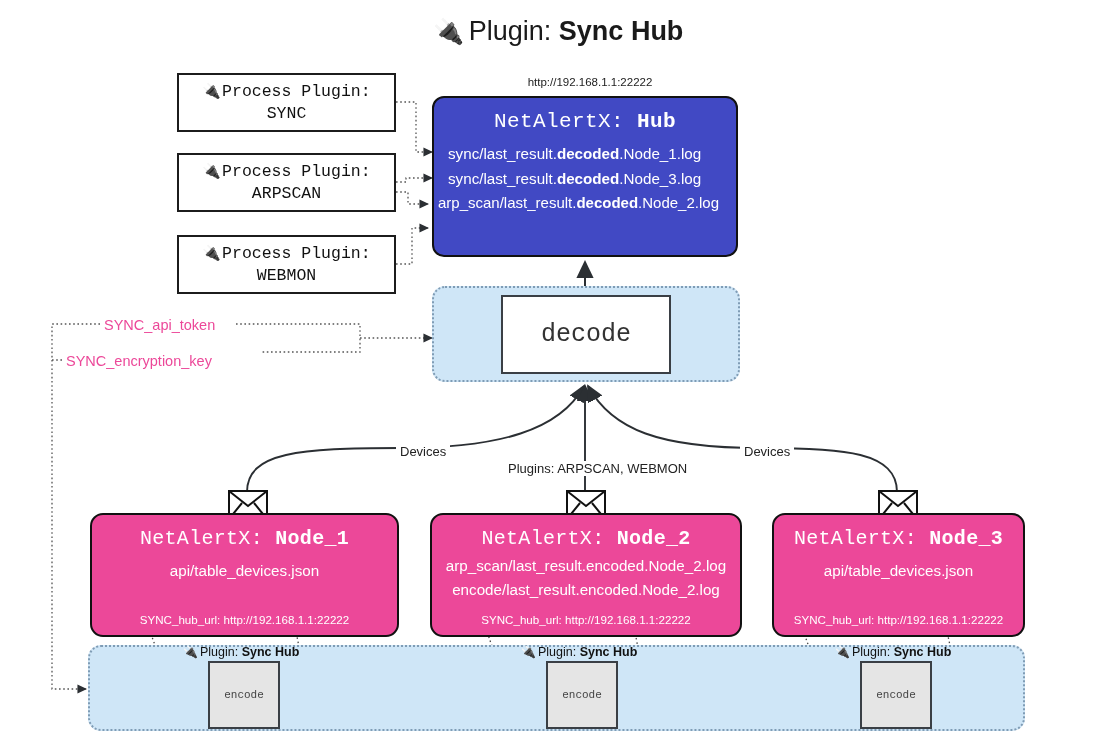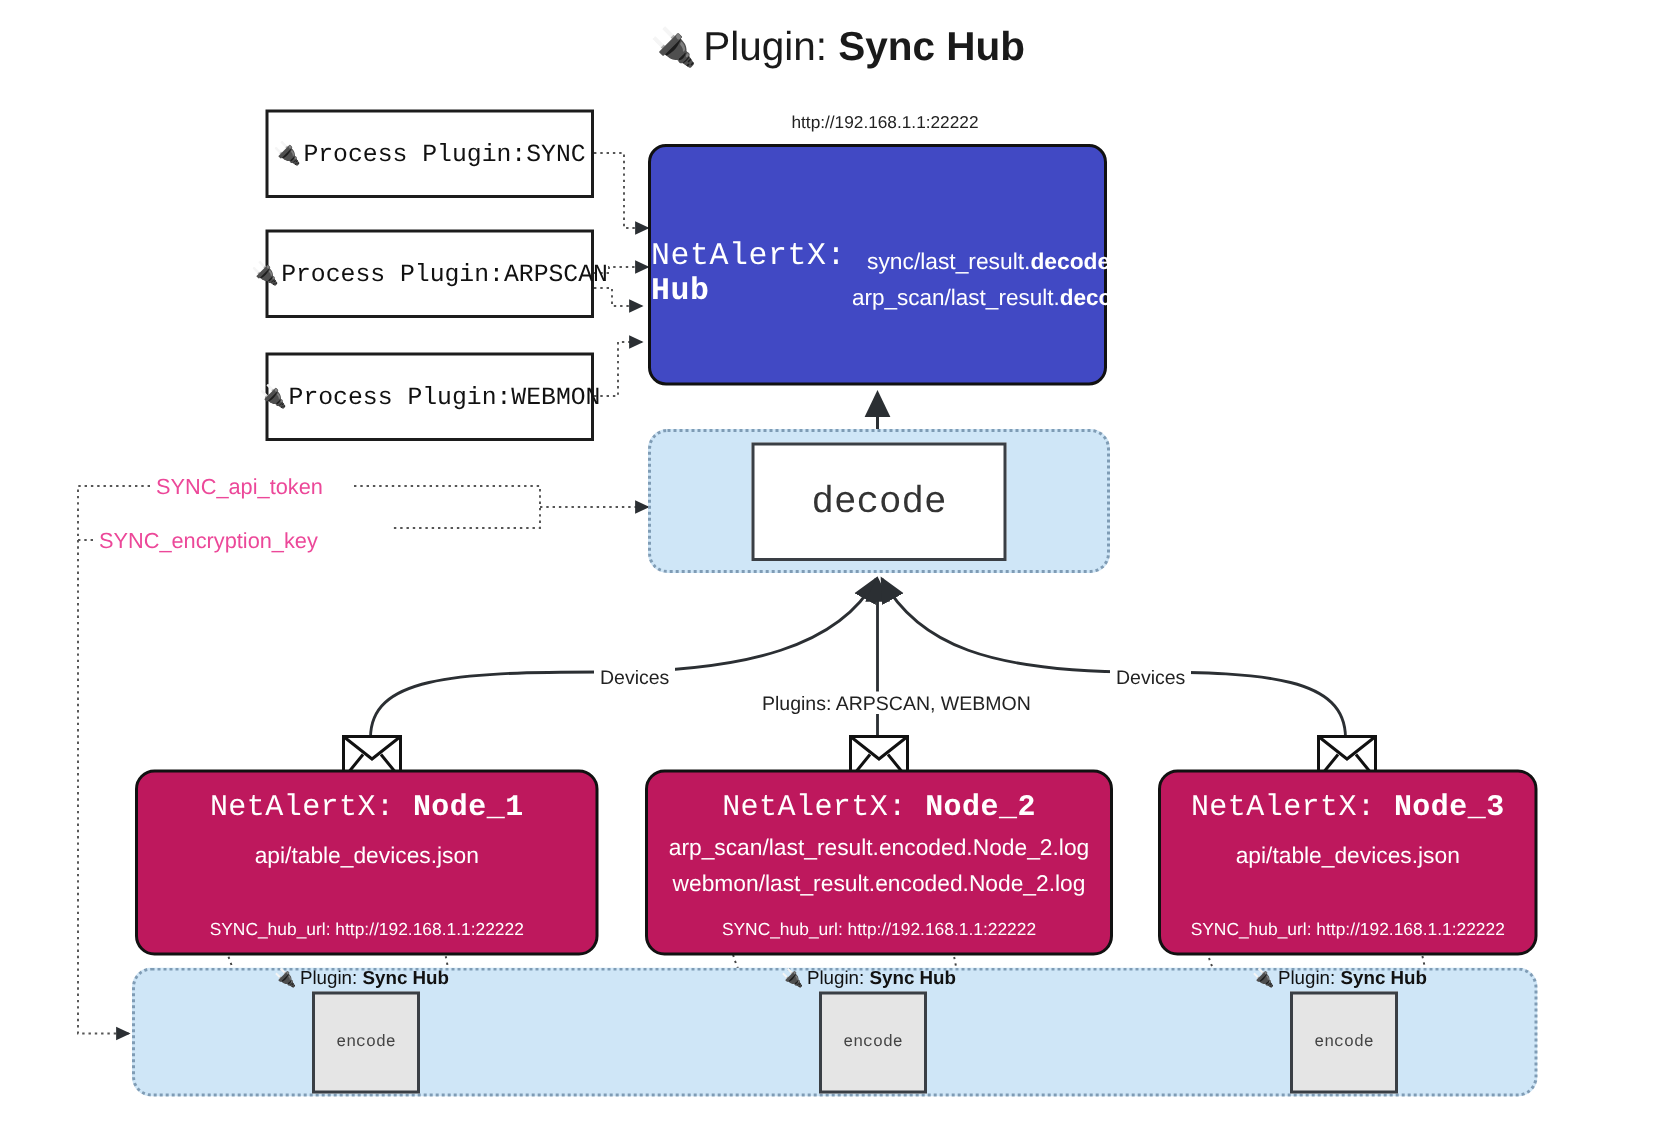--- a/index.html
+++ b/index.html
@@ -11,30 +11,30 @@
   .abs{position:absolute;box-sizing:border-box;}
 
   
   #title{left:0;top:16px;width:1117px;text-align:center;font-size:27px;color:#1a1a1a;}
   #title .plug{font-size:25px;margin-right:4px;filter:grayscale(1) contrast(1.6);}
   #title .bold{font-weight:bold;}
 
   
   .pbox{border:2px solid #1c1c1c;background:#fff;width:219px;height:59px;
         font-family:"Liberation Mono","DejaVu Sans Mono",monospace;font-size:16.5px;
-        color:#111;display:flex;flex-direction:row;align-items:center;
+        color:#111;display:flex;flex-direction:column;align-items:center;
         justify-content:center;line-height:1.33;}
   .pbox .l1{white-space:nowrap;}
   .pbox .plug{font-size:15px;filter:grayscale(1) contrast(1.6);margin-right:1px;}
 
   
   #huburl{left:432px;top:76px;width:316px;text-align:center;font-size:11.5px;color:#222;}
   #hub{left:432px;top:96px;width:306px;height:161px;background:#4149c4;
        border:2.5px solid #111;border-radius:12px;color:#fff;
-       display:flex;flex-direction:row;align-items:center;padding-top:12px;}
+       display:flex;flex-direction:column;align-items:center;padding-top:12px;}
   #hub .hubtitle{font-family:"Liberation Mono","DejaVu Sans Mono",monospace;
        font-size:21px;letter-spacing:.4px;}
   #hub .hubtitle b{font-weight:bold;}
   #hub .rows{margin-top:9px;width:100%;}
   #hub .row{font-size:15.2px;white-space:nowrap;line-height:1.62;padding-left:14px;}
   #hub .row.wide{padding-left:4px;font-size:15px;}
   #hub .row b{font-weight:bold;}
 
   
   #decwrap{left:432px;top:286px;width:308px;height:96px;background:#cfe6f7;
@@ -48,21 +48,21 @@
   #tok1{left:101px;top:317px;}
   #tok2{left:63px;top:353px;}
 
   
   .mid{font-size:13px;color:#222;background:#fff;padding:0 4px;white-space:nowrap;}
   #dev1{left:396px;top:444px;}
   #dev2{left:740px;top:444px;}
   #plugmid{left:504px;top:461px;font-size:13px;}
 
   
-  .node{background:#be185d;border:2.5px solid #111;border-radius:13px;color:#fff;
+  .node{background:#ec4899;border:2.5px solid #111;border-radius:13px;color:#fff;
         display:flex;flex-direction:column;align-items:center;}
   .node .ntitle{font-family:"Liberation Mono","DejaVu Sans Mono",monospace;
         font-size:20px;margin-top:12px;letter-spacing:.3px;}
   .node .ntitle b{font-weight:bold;}
   .node .nline{font-size:15.2px;margin-top:12px;white-space:nowrap;}
   .node .nline.tight{margin-top:7px;}
   .node .nurl{font-size:11.6px;position:absolute;bottom:9px;left:0;width:100%;
         text-align:center;white-space:nowrap;}
 
   #node1{left:90px;top:513px;width:309px;height:124px;}
@@ -150,20 +150,21 @@
     <div>WEBMON</div>
   </div>
 
   <div class="abs" id="huburl">http://192.168.1.1:22222</div>
   <div class="abs" id="hub">
     <div class="hubtitle">
       <span>NetAlertX:</span>
       <b>Hub</b>
     </div>
     <div class="rows">
+      <div class="row"><span>sync/last_result.</span><b>decoded</b><span>.Node_1.log</span></div>
       <div class="row"><span>sync/last_result.</span><b>decoded</b><span>.Node_3.log</span></div>
       <div class="row wide"><span>arp_scan/last_result.</span><b>decoded</b><span>.Node_2.log</span></div>
     </div>
   </div>
 
   <div class="abs" id="decwrap"></div>
   <div class="abs" id="decode">decode</div>
 
   <div class="abs tok" id="tok1">SYNC_api_token</div>
   <div class="abs tok" id="tok2">SYNC_encryption_key</div>
@@ -199,21 +200,21 @@
     <div class="nline">api/table_devices.json</div>
     <div class="nurl">SYNC_hub_url: http://192.168.1.1:22222</div>
   </div>
 
   <div class="abs node" id="node2">
     <div class="ntitle">
       <span>NetAlertX:</span>
       <b>Node_2</b>
     </div>
     <div class="nline tight">arp_scan/last_result.encoded.Node_2.log</div>
-    <div class="nline tight">webmon/last_result.encoded.Node_2.log</div>
+    <div class="nline tight">encode/last_result.encoded.Node_2.log</div>
     <div class="nurl">SYNC_hub_url: http://192.168.1.1:22222</div>
   </div>
 
   <div class="abs node" id="node3">
     <div class="ntitle">
       <span>NetAlertX:</span>
       <b>Node_3</b>
     </div>
     <div class="nline">api/table_devices.json</div>
     <div class="nurl">SYNC_hub_url: http://192.168.1.1:22222</div>

